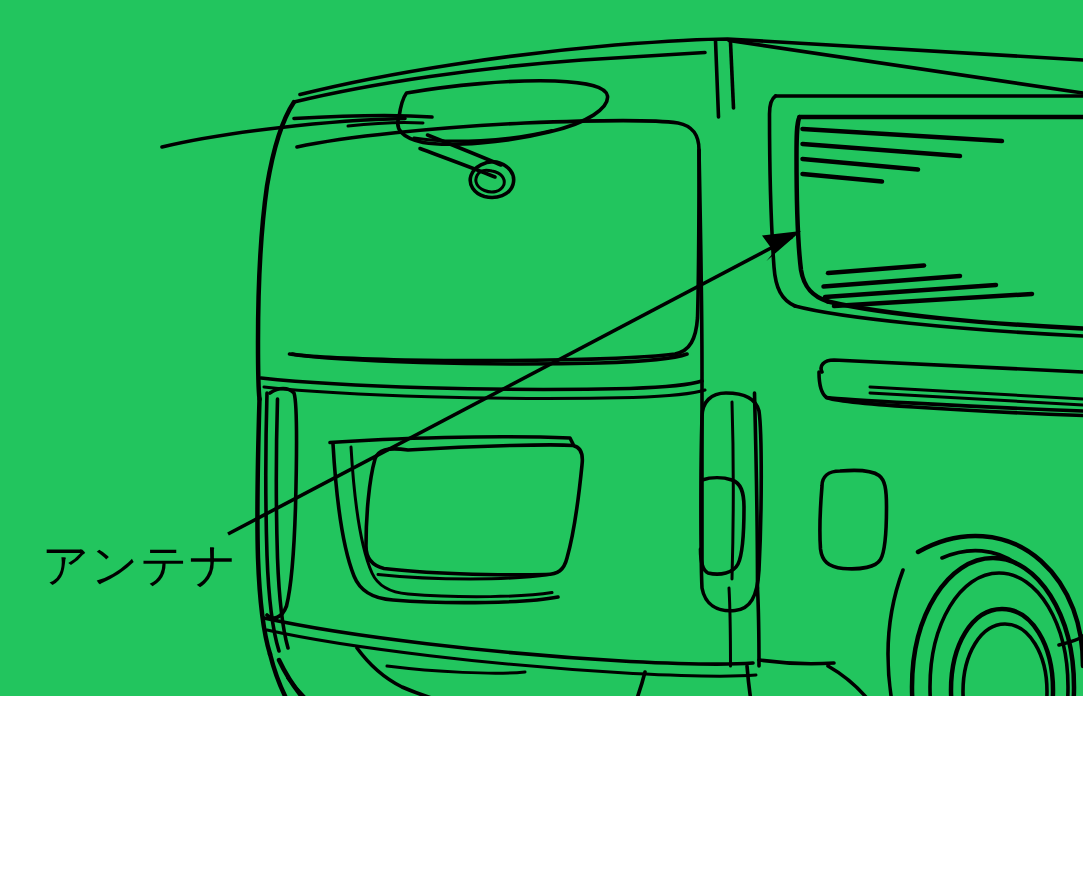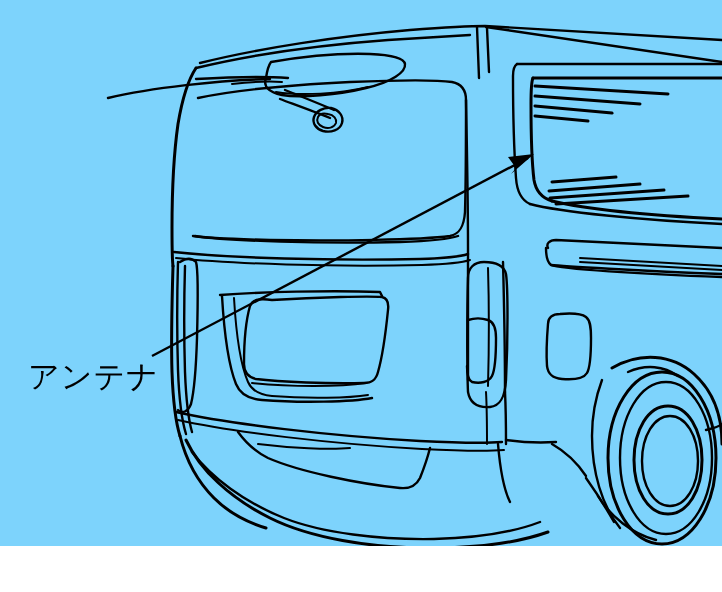--- a/index.html
+++ b/index.html
@@ -6,22 +6,22 @@
     margin: 0;
     padding: 0;
     background: #ffffff;
   }
   body {
     font-family: "DejaVu Sans", "Liberation Sans", sans-serif;
   }
   #figure-root {
     position: relative;
     width: 722px;
-    height: 546px;
-    background: #7dd3fc;
+    height: 464px;
+    background: #22c55e;
     overflow: hidden;
   }
   #figure-svg {
     position: absolute;
     left: 0;
     top: 0;
     width: 722px;
     height: 592px;
     display: block;
   }

